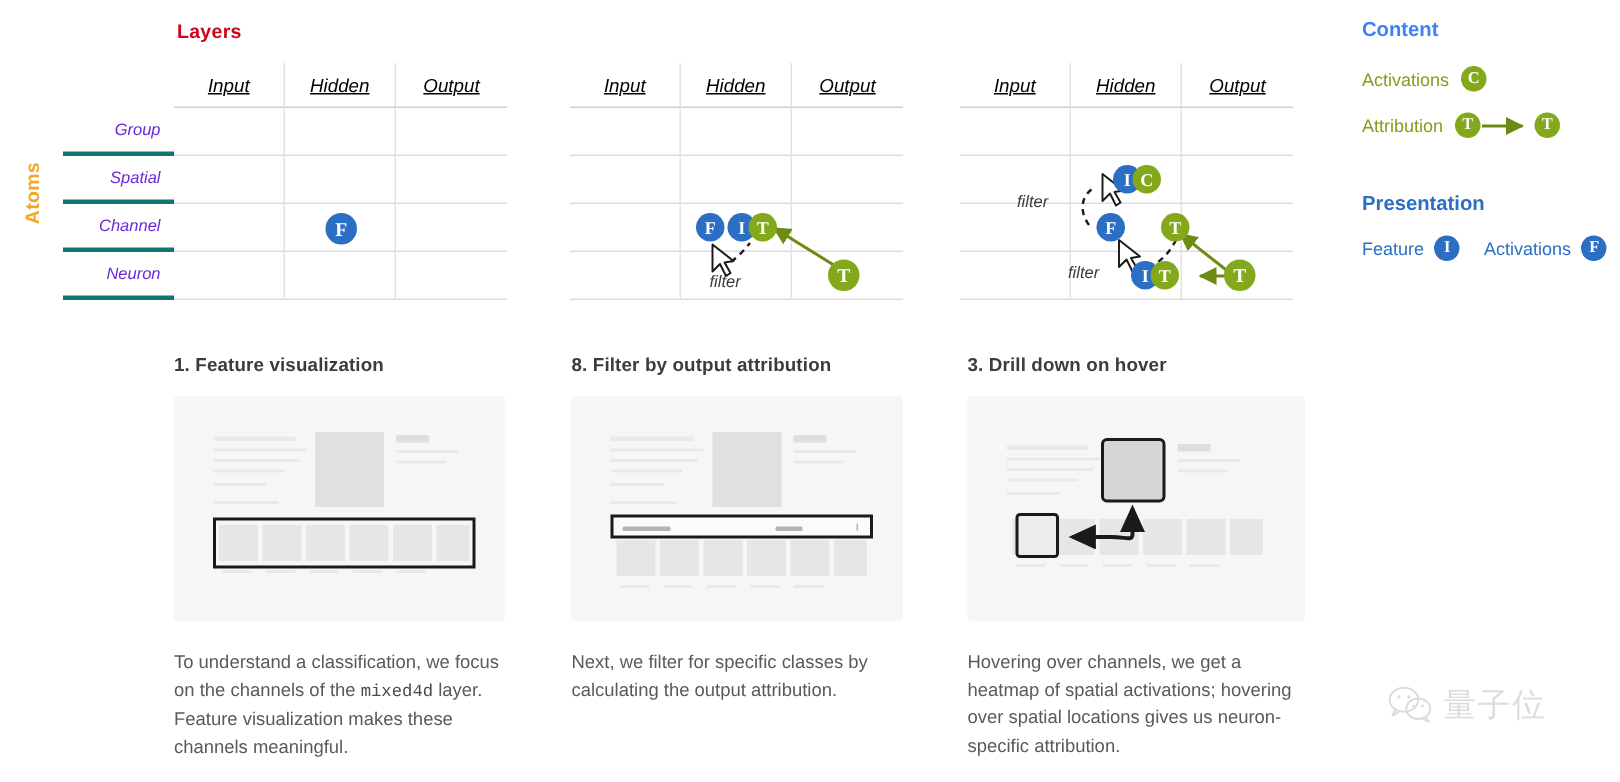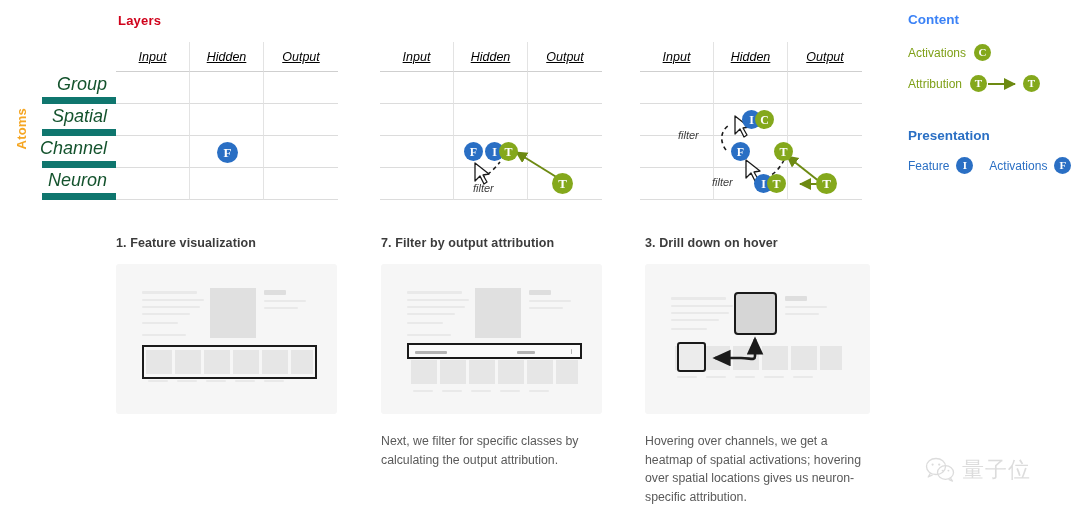--- a/index.html
+++ b/index.html
@@ -28,22 +28,22 @@
   .gcol-head{
     position:absolute;box-sizing:border-box;
     display:flex;align-items:center;justify-content:center;
     font-style:italic;font-size:12.5px;color:#000000;
     border-right:1px solid #e3e3e3;border-bottom:1px solid #cfcfcf;text-decoration:underline;
   }
   .grow-head{
     position:absolute;box-sizing:border-box;
     display:flex;align-items:center;justify-content:flex-end;
     padding-right:9px;
-    font-style:italic;font-size:18px;color:#14532d;
-    border-bottom:7px solid #0f766e;
+    font-style:italic;font-size:11px;color:#6d28d9;
+    border-bottom:3px solid #0f766e;
   }
 
   
   .badge{
     position:absolute;border-radius:50%;
     display:flex;align-items:center;justify-content:center;
     color:#fff;font-weight:bold;font-family:"Liberation Serif",serif;
     line-height:1;
   }
   .badge.b{background:#2a6fc4;}
@@ -267,24 +267,27 @@
       <div class="tpatch" style="left:117px;top:86px;width:26px;height:24px;"></div>
       <div class="tpatch" style="left:146px;top:86px;width:26px;height:24px;"></div>
       <div class="tpatch" style="left:175px;top:86px;width:22px;height:24px;"></div>
       <div class="tline" style="left:32px;top:116px;width:20px;height:2px;"></div>
       <div class="tline" style="left:61px;top:116px;width:20px;height:2px;"></div>
       <div class="tline" style="left:90px;top:116px;width:20px;height:2px;"></div>
       <div class="tline" style="left:119px;top:116px;width:20px;height:2px;"></div>
       <div class="tline" style="left:148px;top:116px;width:20px;height:2px;"></div>
       <div class="hl" style="left:26px;top:81px;width:175px;height:34px;"></div>
     </div>
+    <div class="card-body" style="margin-top:18px;">
+      <span>To understand a classification, we focus on the channels of the </span><span class="mono">mixed4d</span><span> layer. Feature visualization makes these channels meaningful.</span>
+    </div>
   </div>
 
   <div class="card" style="left:381px;top:236px;width:225px;">
-    <div class="card-title">7. Filter by output attribution</div>
+    <div class="card-title">8. Filter by output attribution</div>
     <div class="thumb" style="margin-top:14px;width:221px;height:150px;">
       <div class="tline" style="left:26px;top:27px;width:55px;height:3px;"></div>
       <div class="tline" style="left:26px;top:35px;width:62px;height:2px;"></div>
       <div class="tline" style="left:26px;top:42px;width:58px;height:2px;"></div>
       <div class="tline" style="left:26px;top:49px;width:48px;height:2px;"></div>
       <div class="tline" style="left:26px;top:58px;width:36px;height:2px;"></div>
       <div class="tline" style="left:26px;top:70px;width:44px;height:2px;"></div>
       <div class="tbox" style="left:94px;top:24px;width:46px;height:50px;"></div>
       <div class="tline" style="left:148px;top:26px;width:22px;height:5px;background:#dedede;"></div>
       <div class="tline" style="left:148px;top:36px;width:42px;height:2px;"></div>

